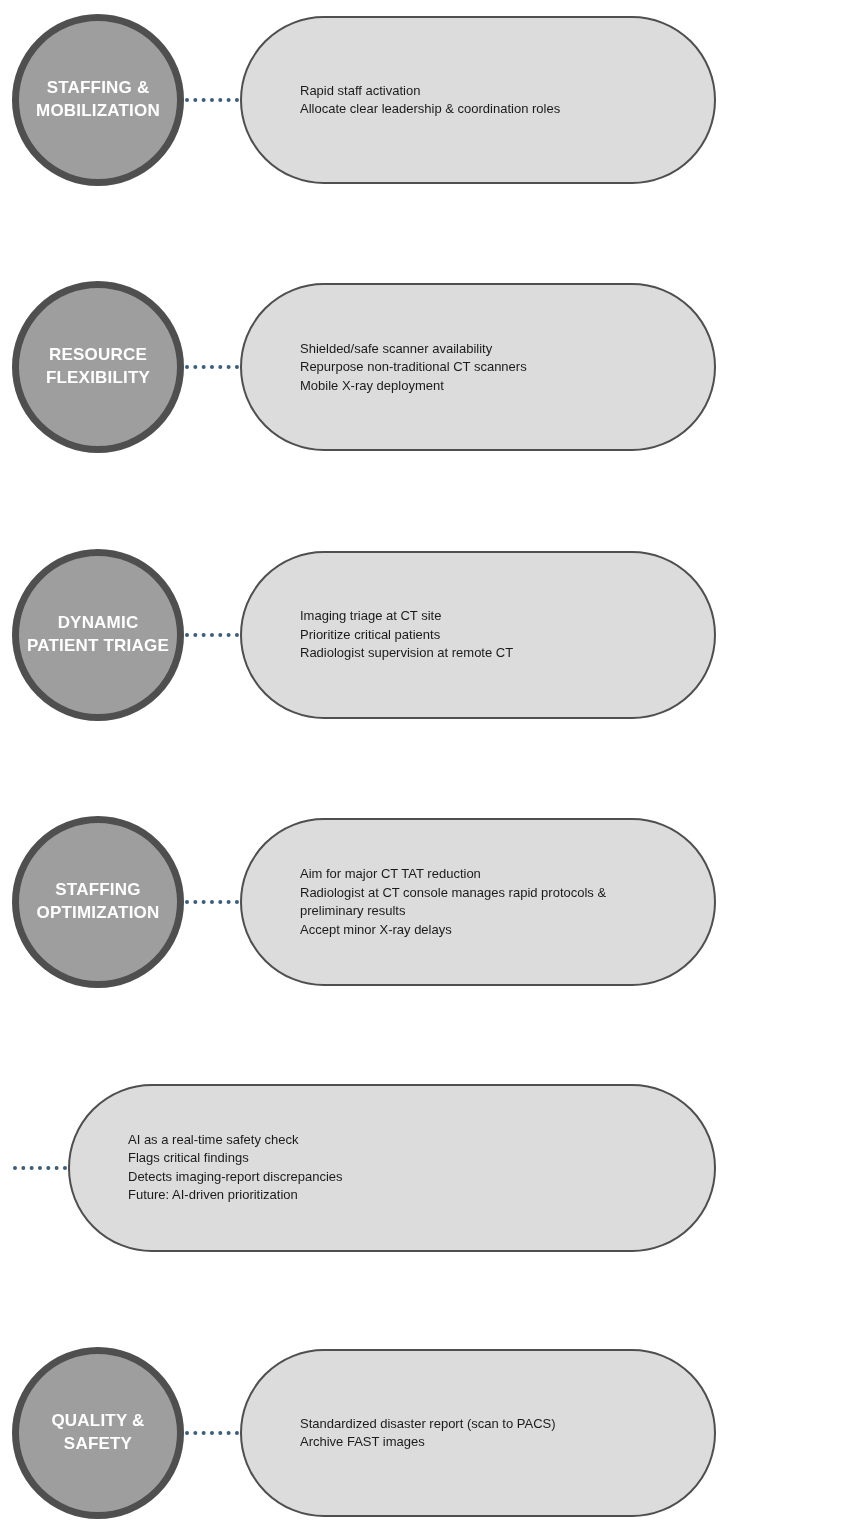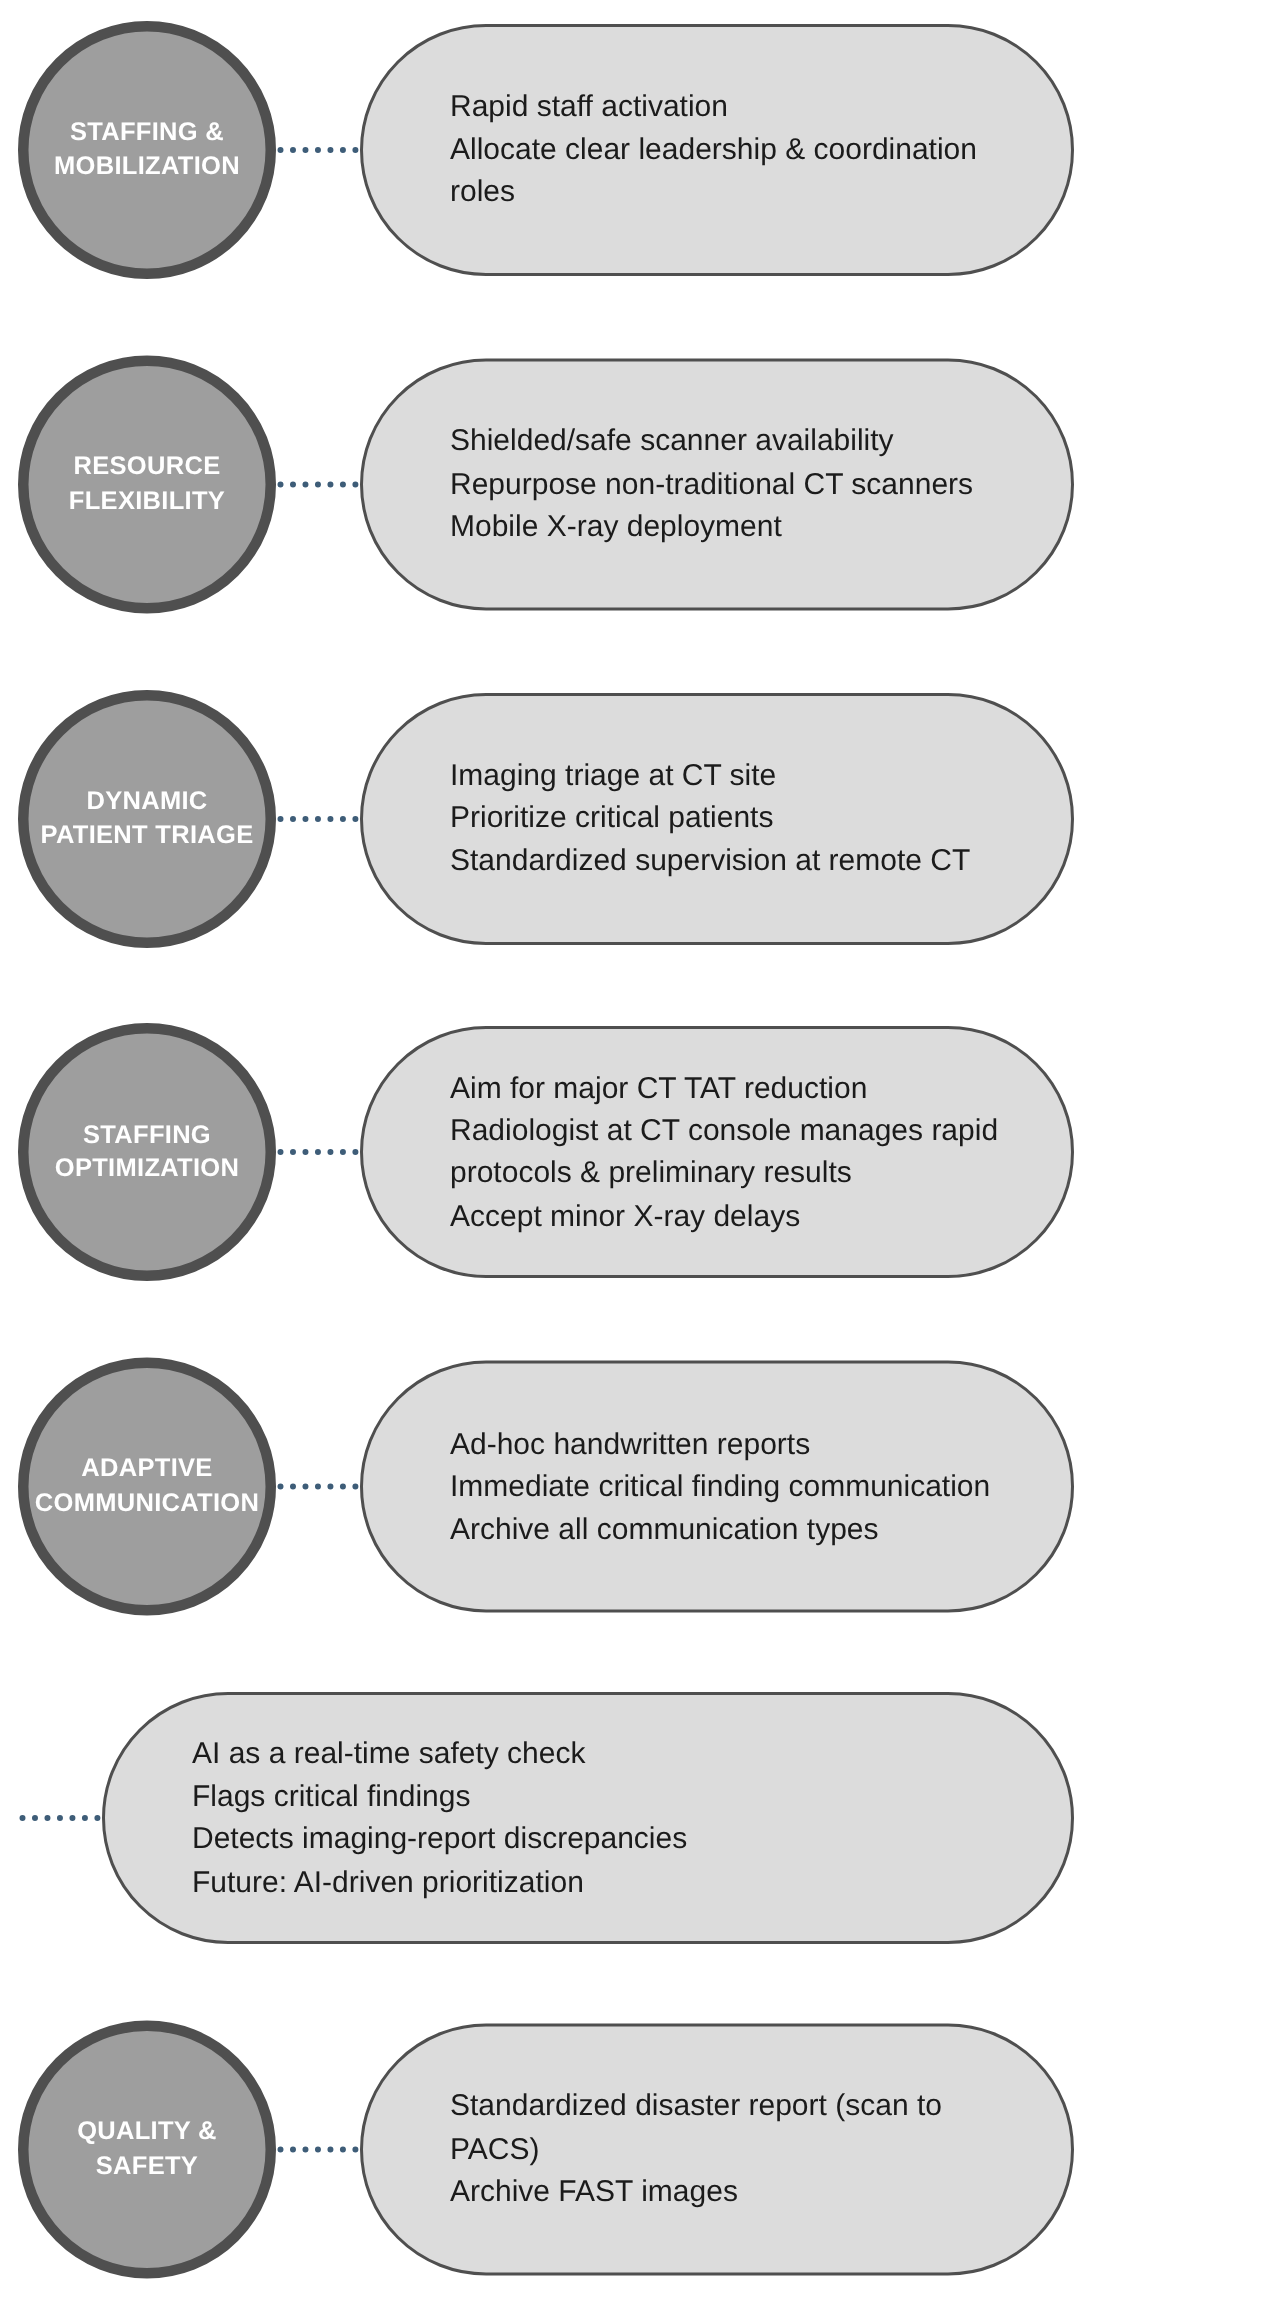--- a/index.html
+++ b/index.html
@@ -59,21 +59,21 @@
     box-sizing: border-box;
     background: #dcdcdc;
     border: 2px solid #4f4f4f;
     border-radius: 86px;
     display: flex;
     flex-direction: column;
     justify-content: center;
     padding: 18px 42px 18px 58px;
   }
   .pill-item {
-    font-size: 20px;
+    font-size: 13px;
     line-height: 1.42;
     color: #1b1b1b;
   }
 </style>
 </head>
 <body>
 
 <div class="diagram">
     <div class="row">
     <div class="circle">
@@ -97,43 +97,32 @@
       </div>
   </div>
     <div class="row">
     <div class="circle">
       <span class="circle-label">DYNAMIC PATIENT TRIAGE</span>
     </div>
     <div class="connector"></div>
     <div class="pill">
         <div class="pill-item">Imaging triage at CT site</div>
         <div class="pill-item">Prioritize critical patients</div>
-        <div class="pill-item">Standardized supervision at remote CT</div>
+        <div class="pill-item">Radiologist supervision at remote CT</div>
       </div>
   </div>
     <div class="row">
     <div class="circle">
       <span class="circle-label">STAFFING OPTIMIZATION</span>
     </div>
     <div class="connector"></div>
     <div class="pill">
         <div class="pill-item">Aim for major CT TAT reduction</div>
         <div class="pill-item">Radiologist at CT console manages rapid protocols &amp; preliminary results</div>
         <div class="pill-item">Accept minor X-ray delays</div>
-      </div>
-  </div>
-    <div class="row">
-    <div class="circle">
-      <span class="circle-label">ADAPTIVE COMMUNICATION</span>
-    </div>
-    <div class="connector"></div>
-    <div class="pill">
-        <div class="pill-item">Ad-hoc handwritten reports</div>
-        <div class="pill-item">Immediate critical finding communication</div>
-        <div class="pill-item">Archive all communication types</div>
       </div>
   </div>
     <div class="row">
     <div class="connector"></div>
     <div class="pill">
         <div class="pill-item">AI as a real-time safety check</div>
         <div class="pill-item">Flags critical findings</div>
         <div class="pill-item">Detects imaging-report discrepancies</div>
         <div class="pill-item">Future: AI-driven prioritization</div>
       </div>

